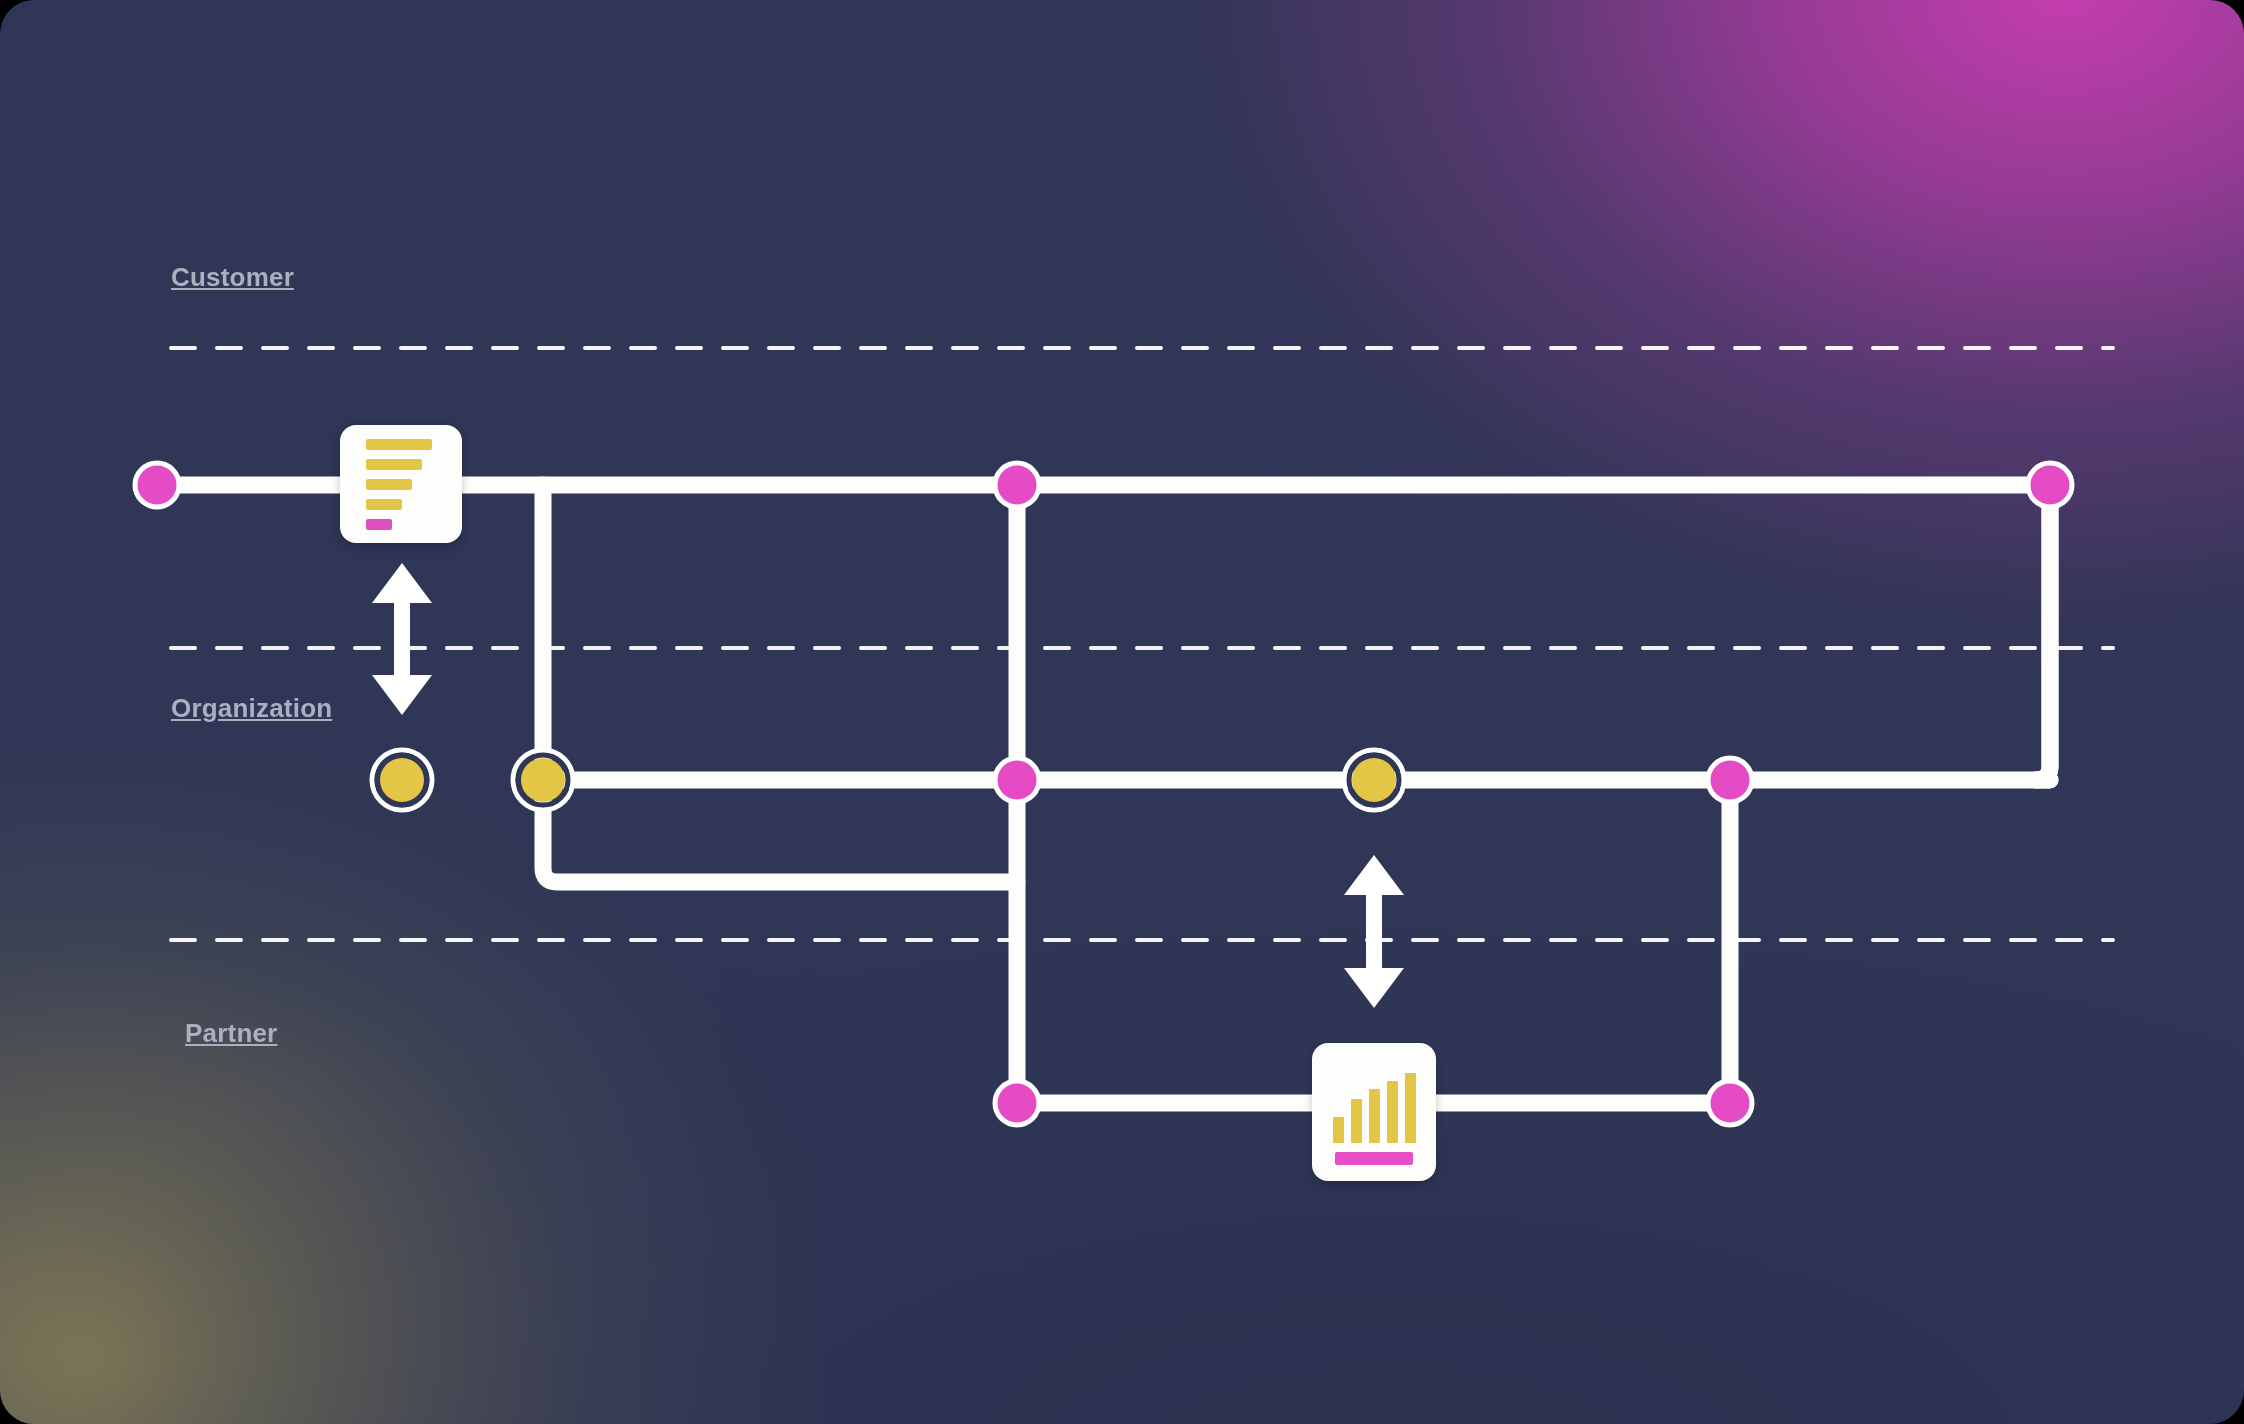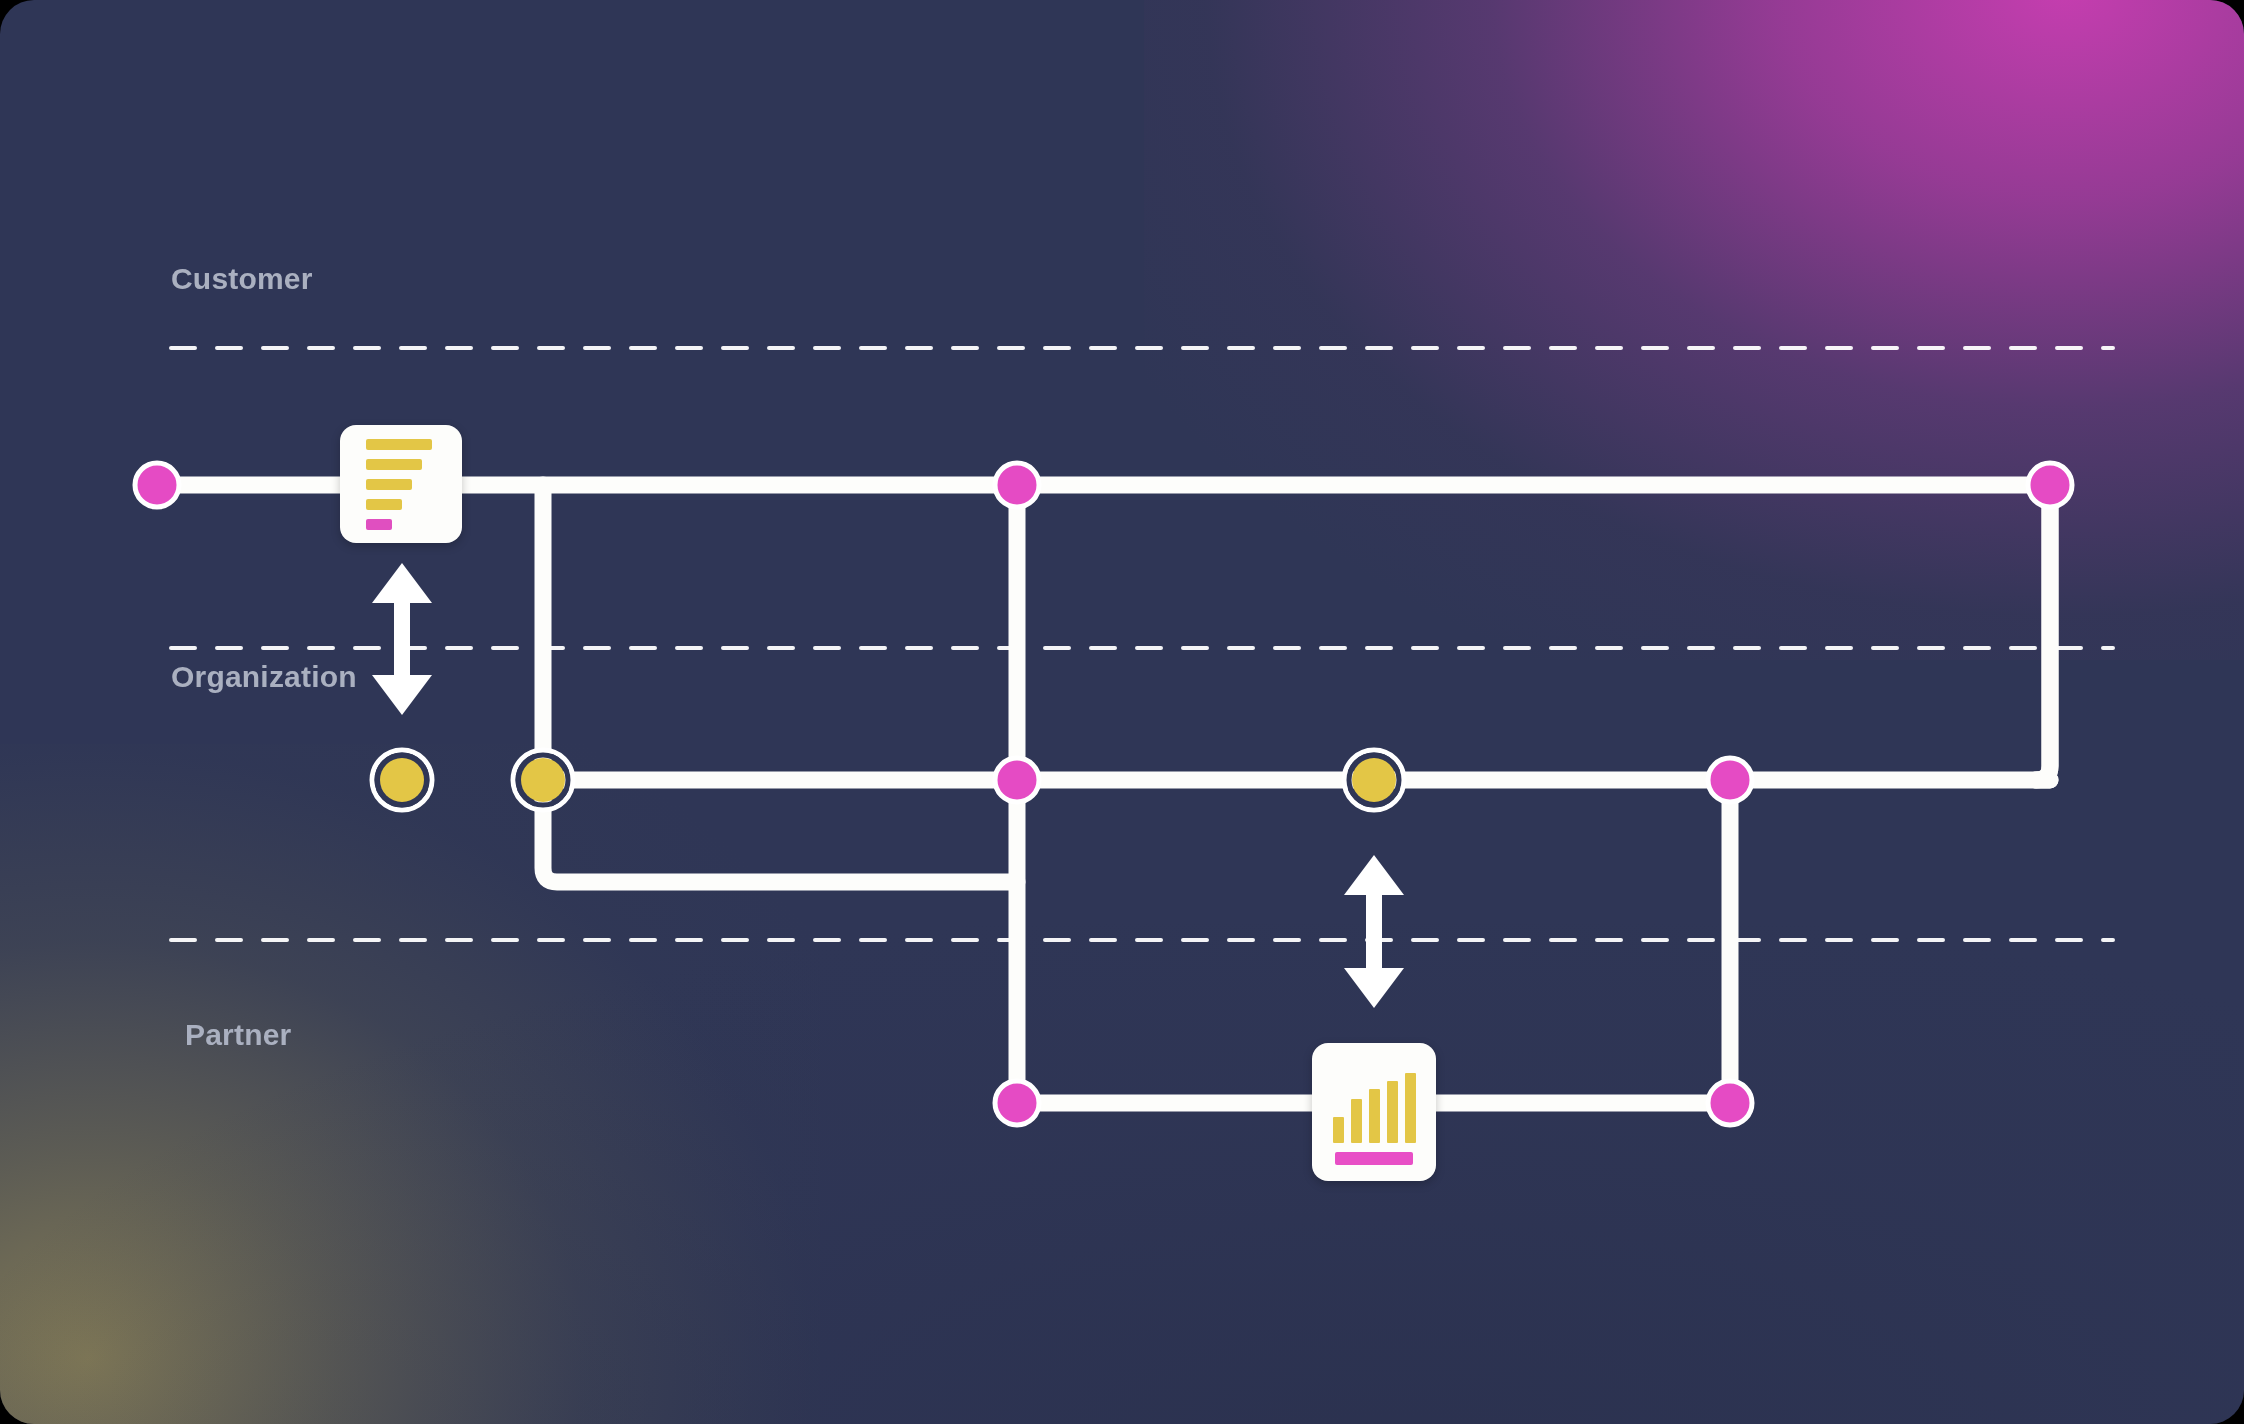--- a/index.html
+++ b/index.html
@@ -70,24 +70,25 @@
   #stage svg {
     position: absolute;
     inset: 0;
     width: 2244px;
     height: 1424px;
   }
 
   .lane-label {
     position: absolute;
     color: #aab0c0;
-    font-size: 30px;
+    font-size: 26px;
     font-weight: bold;
     letter-spacing: 0.2px;
     white-space: nowrap;
+    text-decoration: underline;
   }
 
   
   .card {
     position: absolute;
     background: #fdfdfb;
     border-radius: 16px;
     box-shadow: 0 3px 10px rgba(0,0,0,0.22);
     display: flex;
     align-items: center;
@@ -216,21 +217,21 @@
         <circle cx="2050" cy="485" r="22" fill="#e54bc4" stroke="#ffffff" stroke-width="5"></circle>
         <circle cx="1017" cy="780" r="22" fill="#e54bc4" stroke="#ffffff" stroke-width="5"></circle>
         <circle cx="1730" cy="780" r="22" fill="#e54bc4" stroke="#ffffff" stroke-width="5"></circle>
         <circle cx="1017" cy="1103" r="22" fill="#e54bc4" stroke="#ffffff" stroke-width="5"></circle>
         <circle cx="1730" cy="1103" r="22" fill="#e54bc4" stroke="#ffffff" stroke-width="5"></circle>
       </g>
 
     </svg>
 
     <div class="lane-label" style="left:171px; top:262px;">Customer</div>
-    <div class="lane-label" style="left:171px; top:660px;">Organization</div>
+    <div class="lane-label" style="left:171px; top:693px;">Organization</div>
     <div class="lane-label" style="left:185px; top:1018px;">Partner</div>
 
     <div class="card card-doc" style="left:340px; top:425px;">
       <div class="doc-lines">
         <div class="doc-line" style="width:66px;"></div>
         <div class="doc-line" style="width:56px;"></div>
         <div class="doc-line" style="width:46px;"></div>
         <div class="doc-line" style="width:36px;"></div>
         <div class="doc-line accent" style="width:26px;"></div>
       </div>

